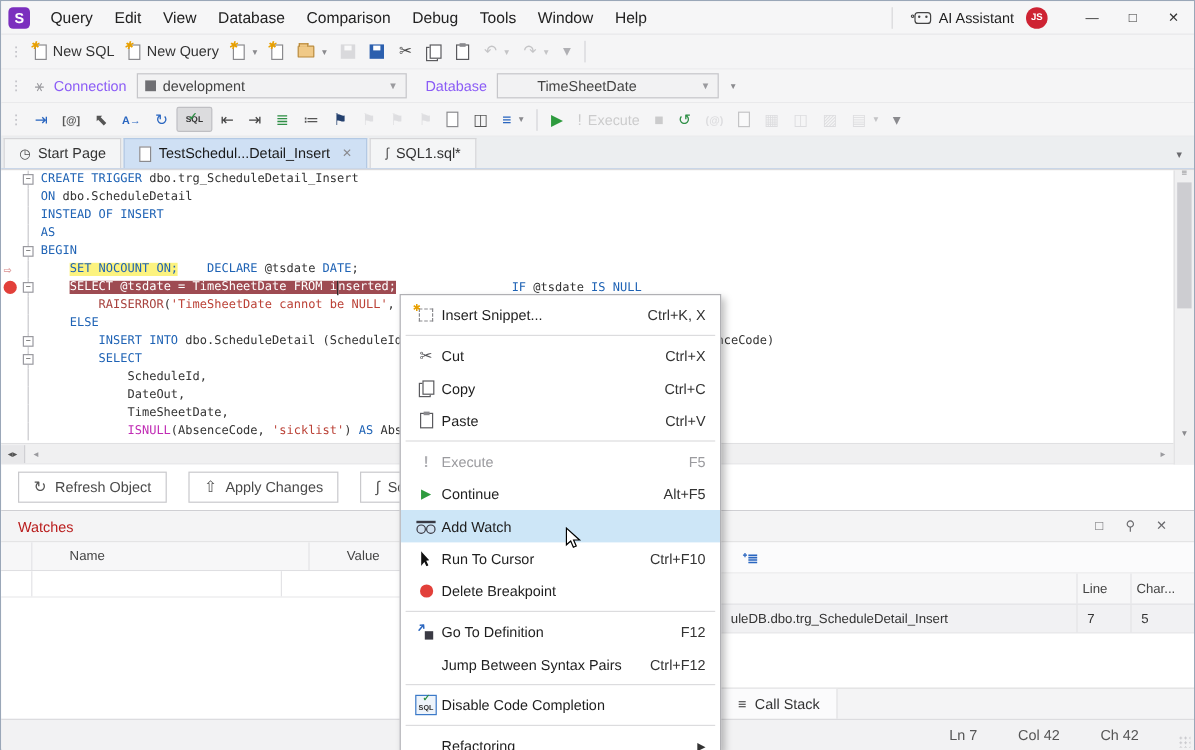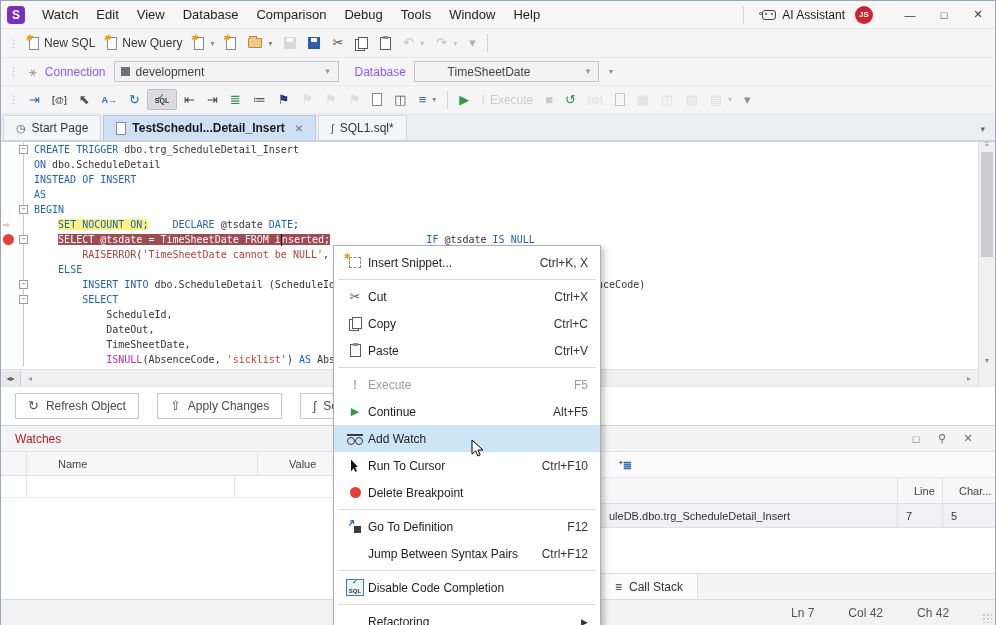--- a/index.html
+++ b/index.html
@@ -53,21 +53,21 @@
   .conn-label { color:#8b5cf6; font-size:12px; margin:0 8px; }
   .combo { height:21px; background:#f2f2f3; border:1px solid #c6c6ca; display:flex; align-items:center; padding:0 6px; color:#444; font-size:12px; position:relative; }
   .combo .caret { margin-left:auto; font-size:8px; color:#9a9a9e; }
   .combo .sw { width:9px; height:9px; background:#6f6f73; margin-right:6px; }
   .combo.c1 { width:225px; } .combo.c2 { width:185px; justify-content:flex-start; }
   .combo.c2 .val { margin:0 auto; }
 
   
   .tabbar { height:27px; display:flex; align-items:flex-end; background:#eceef0; border-bottom:1px solid #c9d6e8; flex:none; padding-left:2px; }
   .tab { height:25px; display:flex; align-items:center; gap:6px; padding:0 12px; font-size:12px; color:#333; background:#f4f5f6; border:1px solid #d5d5d8; border-bottom:none; margin-right:2px; }
-  .tab.active { background:#cfe0f4; border-color:#b3c9e4; font-weight:bold; color:#1a1a1a; }
+  .tab.active { background:#cfe0f4; border-color:#b3c9e4; font-weight:normal; color:#1a1a1a; }
   .tab .ticon { font-size:11px; color:#555; }
   .tab .close { color:#8a8a8e; font-size:10px; margin-left:4px; }
   .tab-dd { margin-left:auto; color:#6a6a6e; font-size:9px; padding:0 10px 6px 0; }
 
   
   .editor-zone { flex:none; height:245px; display:grid; grid-template-columns:1fr 17px; grid-template-rows:227px 18px; background:#fff; border-top:1px solid #d0d0d4; }
   .code-wrap { position:relative; overflow:hidden; background:#fff; }
   .code-line { height:15px; display:flex; align-items:center; white-space:pre; font-family:"DejaVu Sans Mono", monospace; font-size:10px; }
   .lm { width:16px; flex:none; text-align:center; position:relative; height:15px; }
   .om { width:14px; flex:none; position:relative; height:15px; }
@@ -105,21 +105,21 @@
   .bp-body { flex:1; display:flex; min-height:0; }
   .watch-grid { width:600px; flex:none; border-right:1px solid #cfcfd3; display:flex; flex-direction:column; }
   .wg-head { height:24px; display:flex; background:#f7f7f8; border-bottom:1px solid #dfdfe2; font-size:11px; color:#444;gap:23px; }
   .wg-head > div, .wg-row > div { border-right:1px solid #e3e3e6; display:flex; align-items:center; padding-left:8px; }
   .wcol-ind { width:26px; flex:none; } .wcol-name { width:208px; flex:none; } .wcol-val { flex:1; }
   .wg-row { height:22px; display:flex; background:#fff; border-bottom:1px solid #e9e9eb; }
   .cs-panel { flex:1; display:flex; flex-direction:column; min-width:0; }
   .cs-toolbar { height:26px; display:flex; align-items:center; padding-left:18px; border-bottom:1px solid #e6e6e8; background:#fbfbfc; }
   .cs-tb-icon { font-size:11px; color:#2a66c0; font-weight:bold; }
   .cs-head { height:26px; display:flex; background:#f7f7f8; border-bottom:1px solid #dfdfe2; font-size:11px; color:#444; }
-  .cs-head > div { border-left:1px solid #e3e3e6; display:flex; align-items:center; padding-left:16px; }
+  .cs-head > div { border-left:1px solid #e3e3e6; display:flex; align-items:center; padding-left:4px; }
   .cscol-main { flex:1; border-left:none !important; } .cscol-line { width:45px; flex:none; } .cscol-char { width:53px; flex:none; }
   .cs-row { height:24px; display:flex; background:#f1f1f3; border-bottom:1px solid #e3e3e6; font-size:11px; color:#333; }
   .cs-row > div { border-left:1px solid #e3e3e6; display:flex; align-items:center; padding-left:8px; overflow:hidden; white-space:nowrap; }
   .cs-fill { flex:1; background:#fff; }
   .cs-tabs { height:26px; background:#f4f4f5; border-top:1px solid #e0e0e2; display:flex; align-items:center; flex:none; }
   .cs-tab { display:flex; align-items:center; gap:7px; padding:0 14px; height:100%; font-size:12px; color:#333; background:#fbfbfc; border-right:1px solid #e0e0e2; }
   .cs-tab .gly { font-weight:bold; color:#333; font-size:12px; }
 
   
   .statusbar { height:27px; background:#f2f2f3; border-top:1px solid #dcdcdf; display:flex; align-items:center; flex:none; font-size:12px; color:#555; position:relative; }
@@ -157,21 +157,21 @@
   .mouse-cursor { position:absolute; left:470px; top:438px; z-index:60; }
 </style>
 </head>
 <body>
 
 <div class="window">
 
   <div class="titlebar">
     <div class="logo">S</div>
     <div id="menus" style="display: flex;">
-        <div class="menu-item">Watch</div>
+        <div class="menu-item">Query</div>
         <div class="menu-item">Edit</div>
         <div class="menu-item">View</div>
         <div class="menu-item">Database</div>
         <div class="menu-item">Comparison</div>
         <div class="menu-item">Debug</div>
         <div class="menu-item">Tools</div>
         <div class="menu-item">Window</div>
         <div class="menu-item">Help</div>
       </div>
     <div class="tb-spacer"></div>

